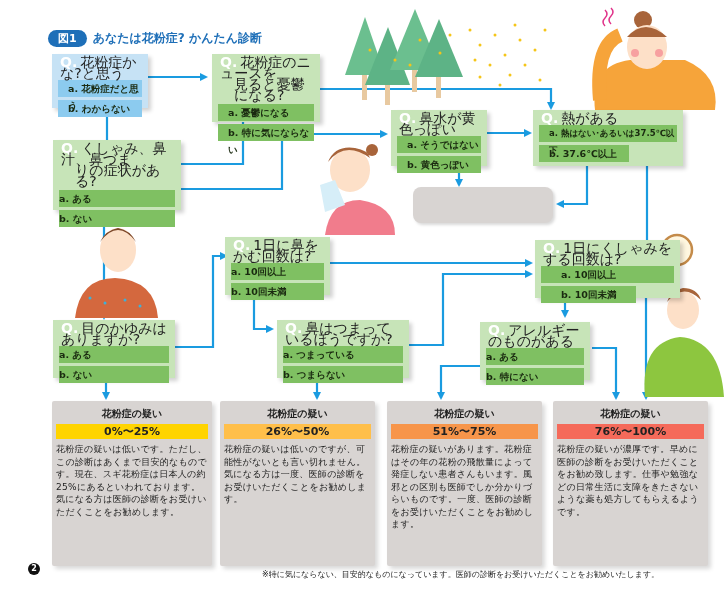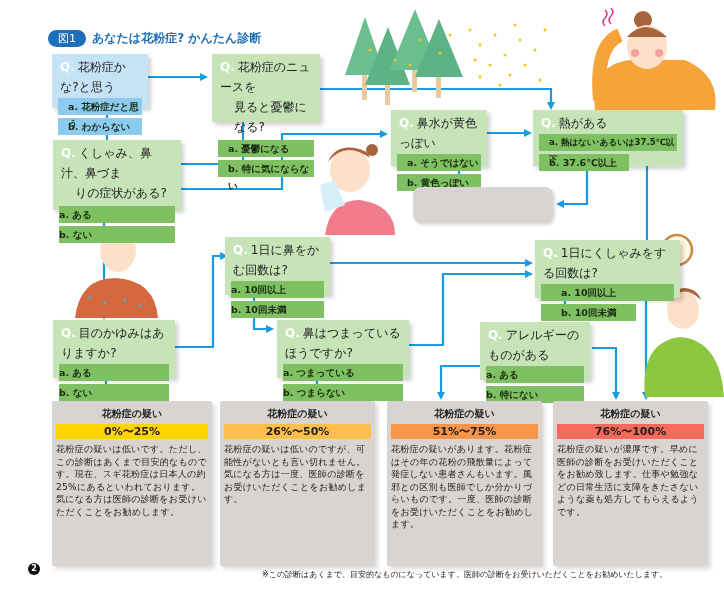--- a/index.html
+++ b/index.html
@@ -1,25 +1,25 @@
 <!DOCTYPE html>
 <html><head>
 <meta charset="utf-8">
 <style>
   * { box-sizing: border-box; margin: 0; padding: 0; }
   html, body { width: 724px; height: 609px; background: #ffffff; overflow: hidden; }
   body { position: relative; font-family: "DejaVu Sans", sans-serif; color: #222; }
 
   .title { position: absolute; left: 48px; top: 30px; display: flex; align-items: center; gap: 6px; }
-  .title-badge { background: #1e6fb8; color: #fff; font-weight: normal; font-size: 11px; padding: 1px 10px; border-radius: 9px; }
+  .title-badge { background: #1e6fb8; color: #fff; font-weight: bold; font-size: 11px; padding: 1px 10px; border-radius: 9px; }
   .title-text { color: #1e6fb8; font-weight: bold; font-size: 12px; }
 
   .qbox { position: absolute; background: #c7e4b8; box-shadow: 3px 3px 4px rgba(0,0,0,0.18); padding: 3px 6px 4px 6px; }
   .qbox.blue { background: #c6e2f5; }
-  .q-line { font-size: 12px; line-height: 20px; color: #222; padding-left: 2px; }
+  .q-line { font-size: 14px; line-height: 11px; color: #222; padding-left: 2px; }
   .q-line .q { color: #ffffff; font-weight: bold; margin-right: 3px; }
   .ans { display: block; background: #7fc062; color: #1a2a10; font-size: 9.5px; font-weight: bold; height: 17px; line-height: 17px; margin-top: 3px; padding-left: 10px; }
   .qbox.blue .ans { background: #8ccbef; }
   .ans.center { text-align: left; padding-left: 0; }
 
   .cold { position: absolute; left: 413px; top: 187px; width: 140px; height: 36px; background: #d8d4d2; border-radius: 8px; box-shadow: 2px 2px 3px rgba(0,0,0,0.15); text-align: center; }
   .cold-title { font-size: 10px; font-weight: bold; margin-top: 4px; }
   .cold-text { font-size: 9px; margin-top: 2px; }
 
   .result { position: absolute; top: 401px; width: 160px; height: 165px; background: #d8d4d2; border-radius: 2px; box-shadow: 3px 3px 4px rgba(0,0,0,0.15); padding: 6px 4px; }
@@ -235,13 +235,13 @@
   <div class="res-range" style="background: rgb(247, 149, 74);">51%〜75%</div>
   <div class="res-text">花粉症の疑いがあります。花粉症はその年の花粉の飛散量によって発症しない患者さんもいます。風邪との区別も医師でしか分かりづらいものです。一度、医師の診断をお受けいただくことをお勧めします。</div>
 </div>
 <div class="result" style="left:553px;width:155px">
   <div class="res-title">花粉症の疑い</div>
   <div class="res-range" style="background: rgb(245, 106, 90);">76%〜100%</div>
   <div class="res-text">花粉症の疑いが濃厚です。早めに医師の診断をお受けいただくことをお勧め致します。仕事や勉強などの日常生活に支障をきたさないような薬も処方してもらえるようです。</div>
 </div>
 
 <div class="pagenum">2</div>
-<div class="footnote">※この診断はあくまで、目安的なものになっています。医師の診断をお受けいただくことをお勧めいたします。</div>
+<div class="footnote">※特に気にならない、目安的なものになっています。医師の診断をお受けいただくことをお勧めいたします。</div>
 
 </body></html>

